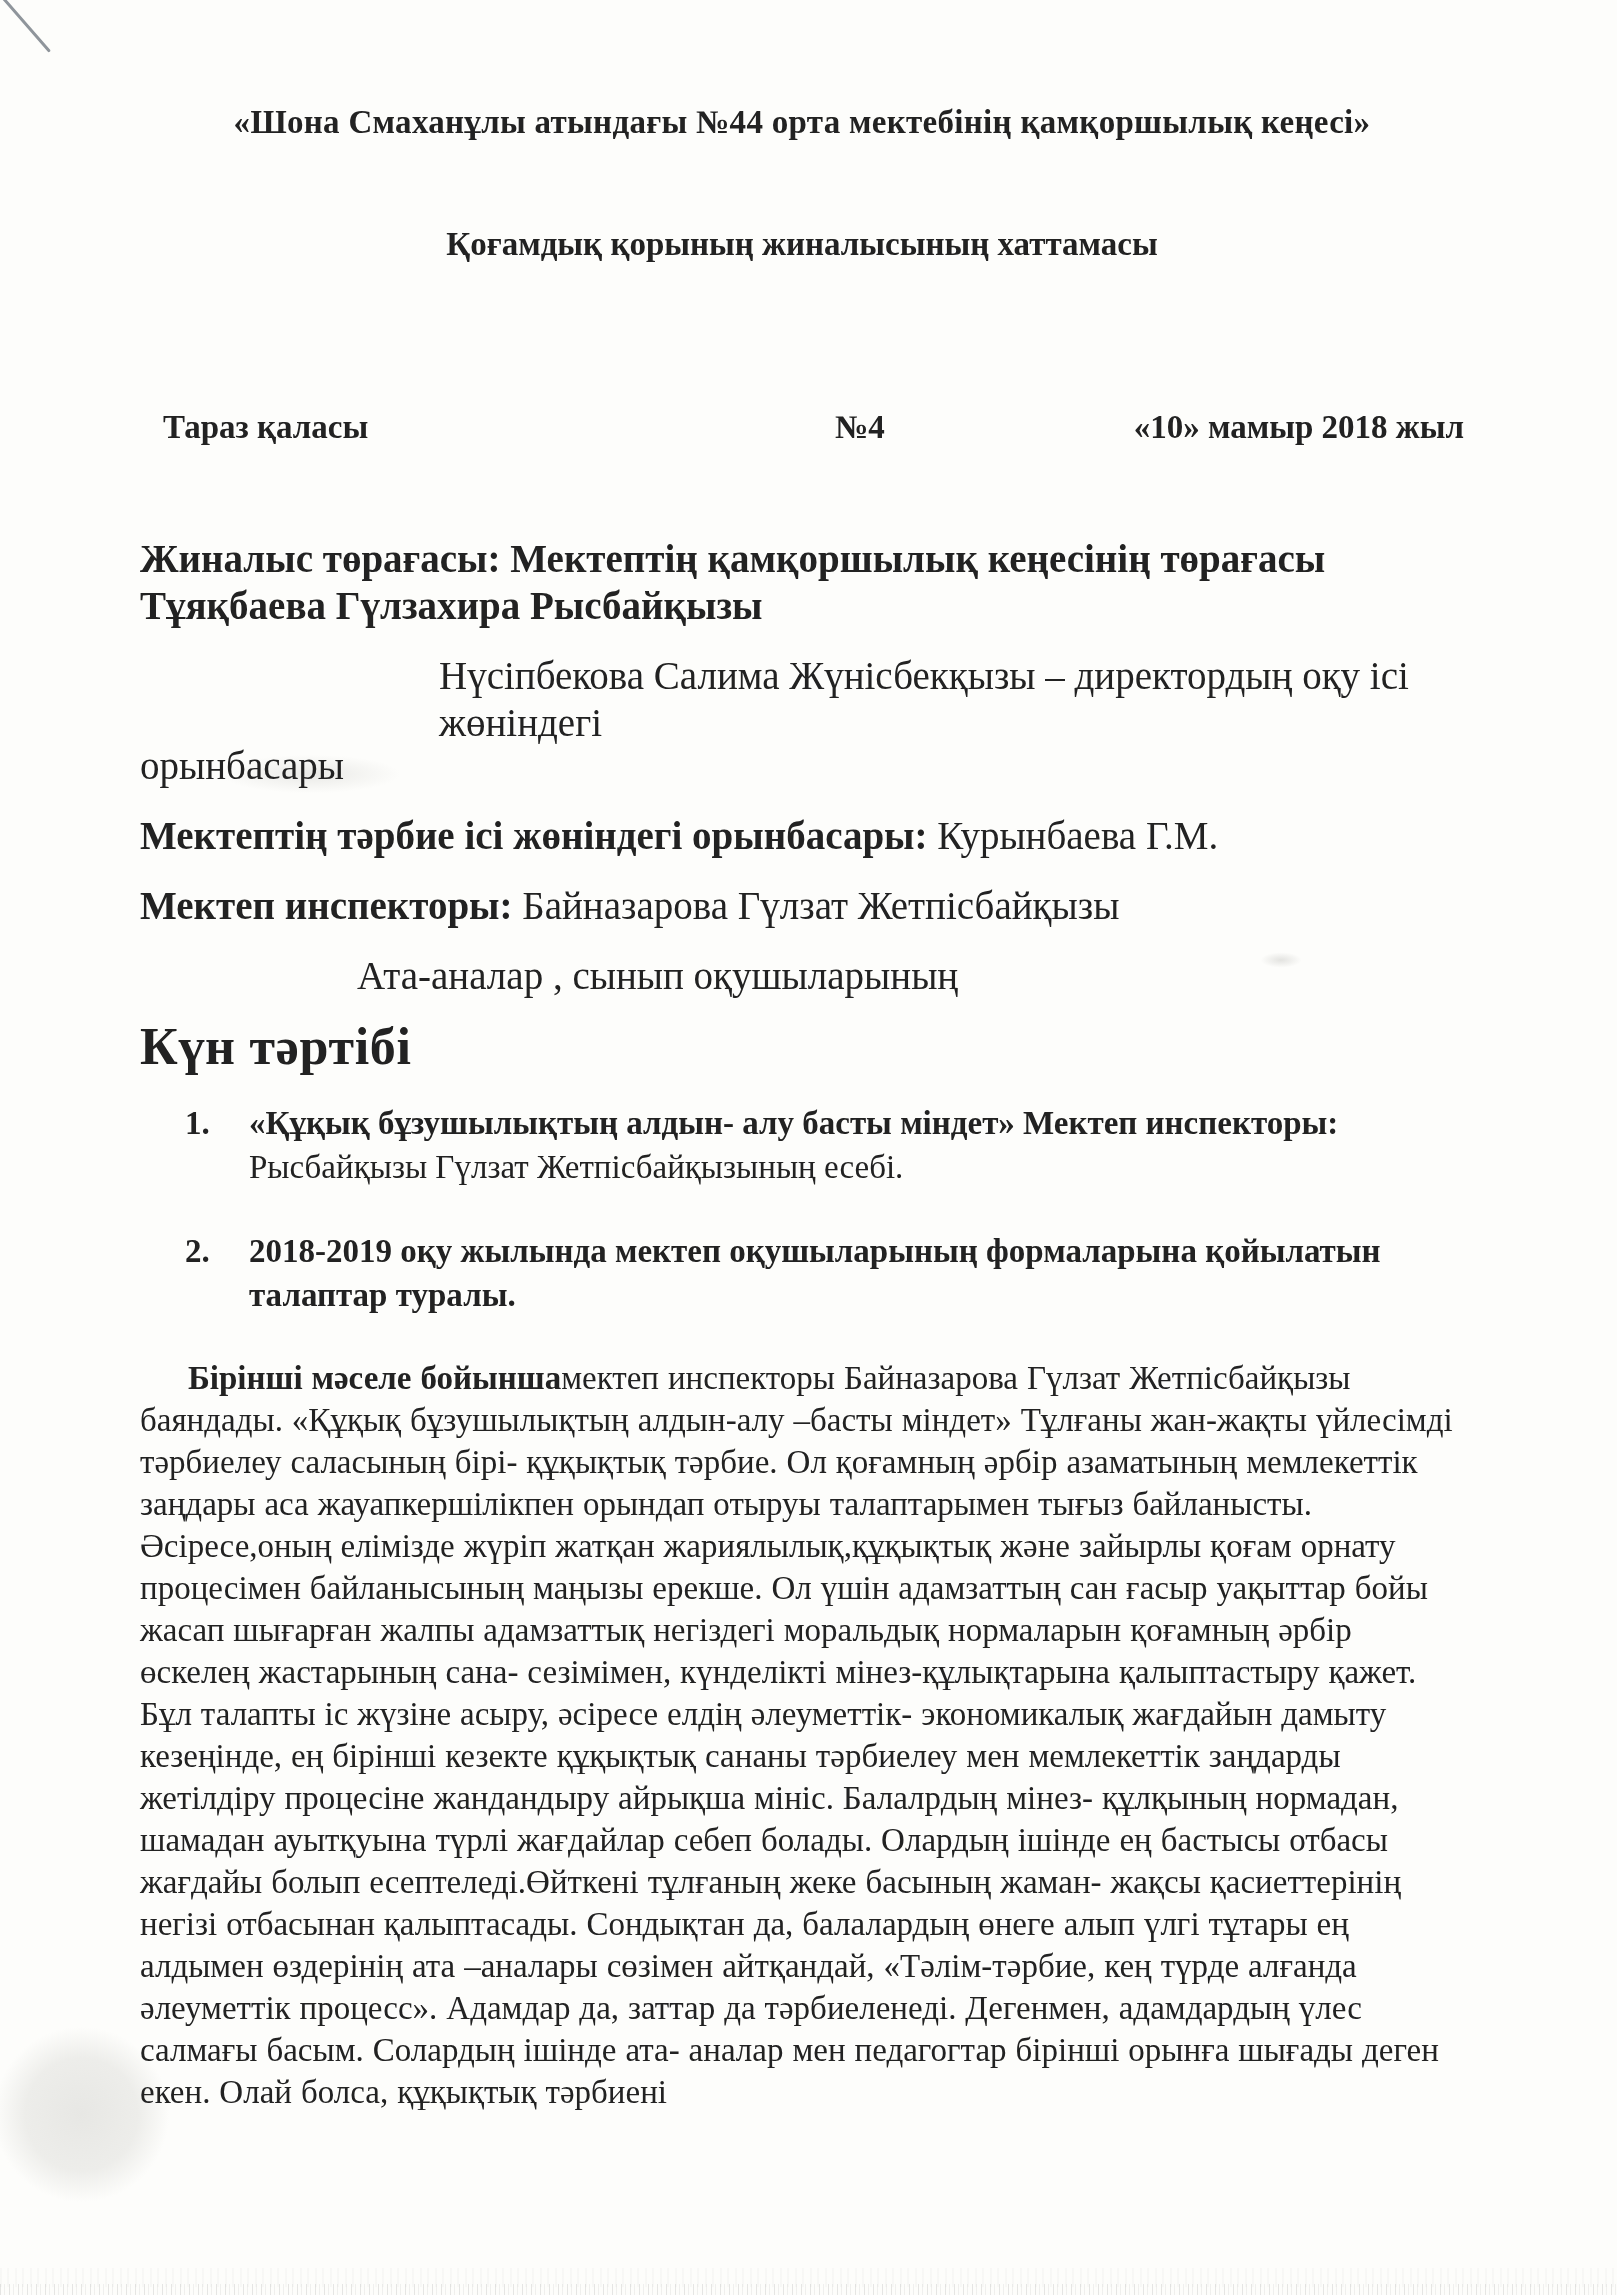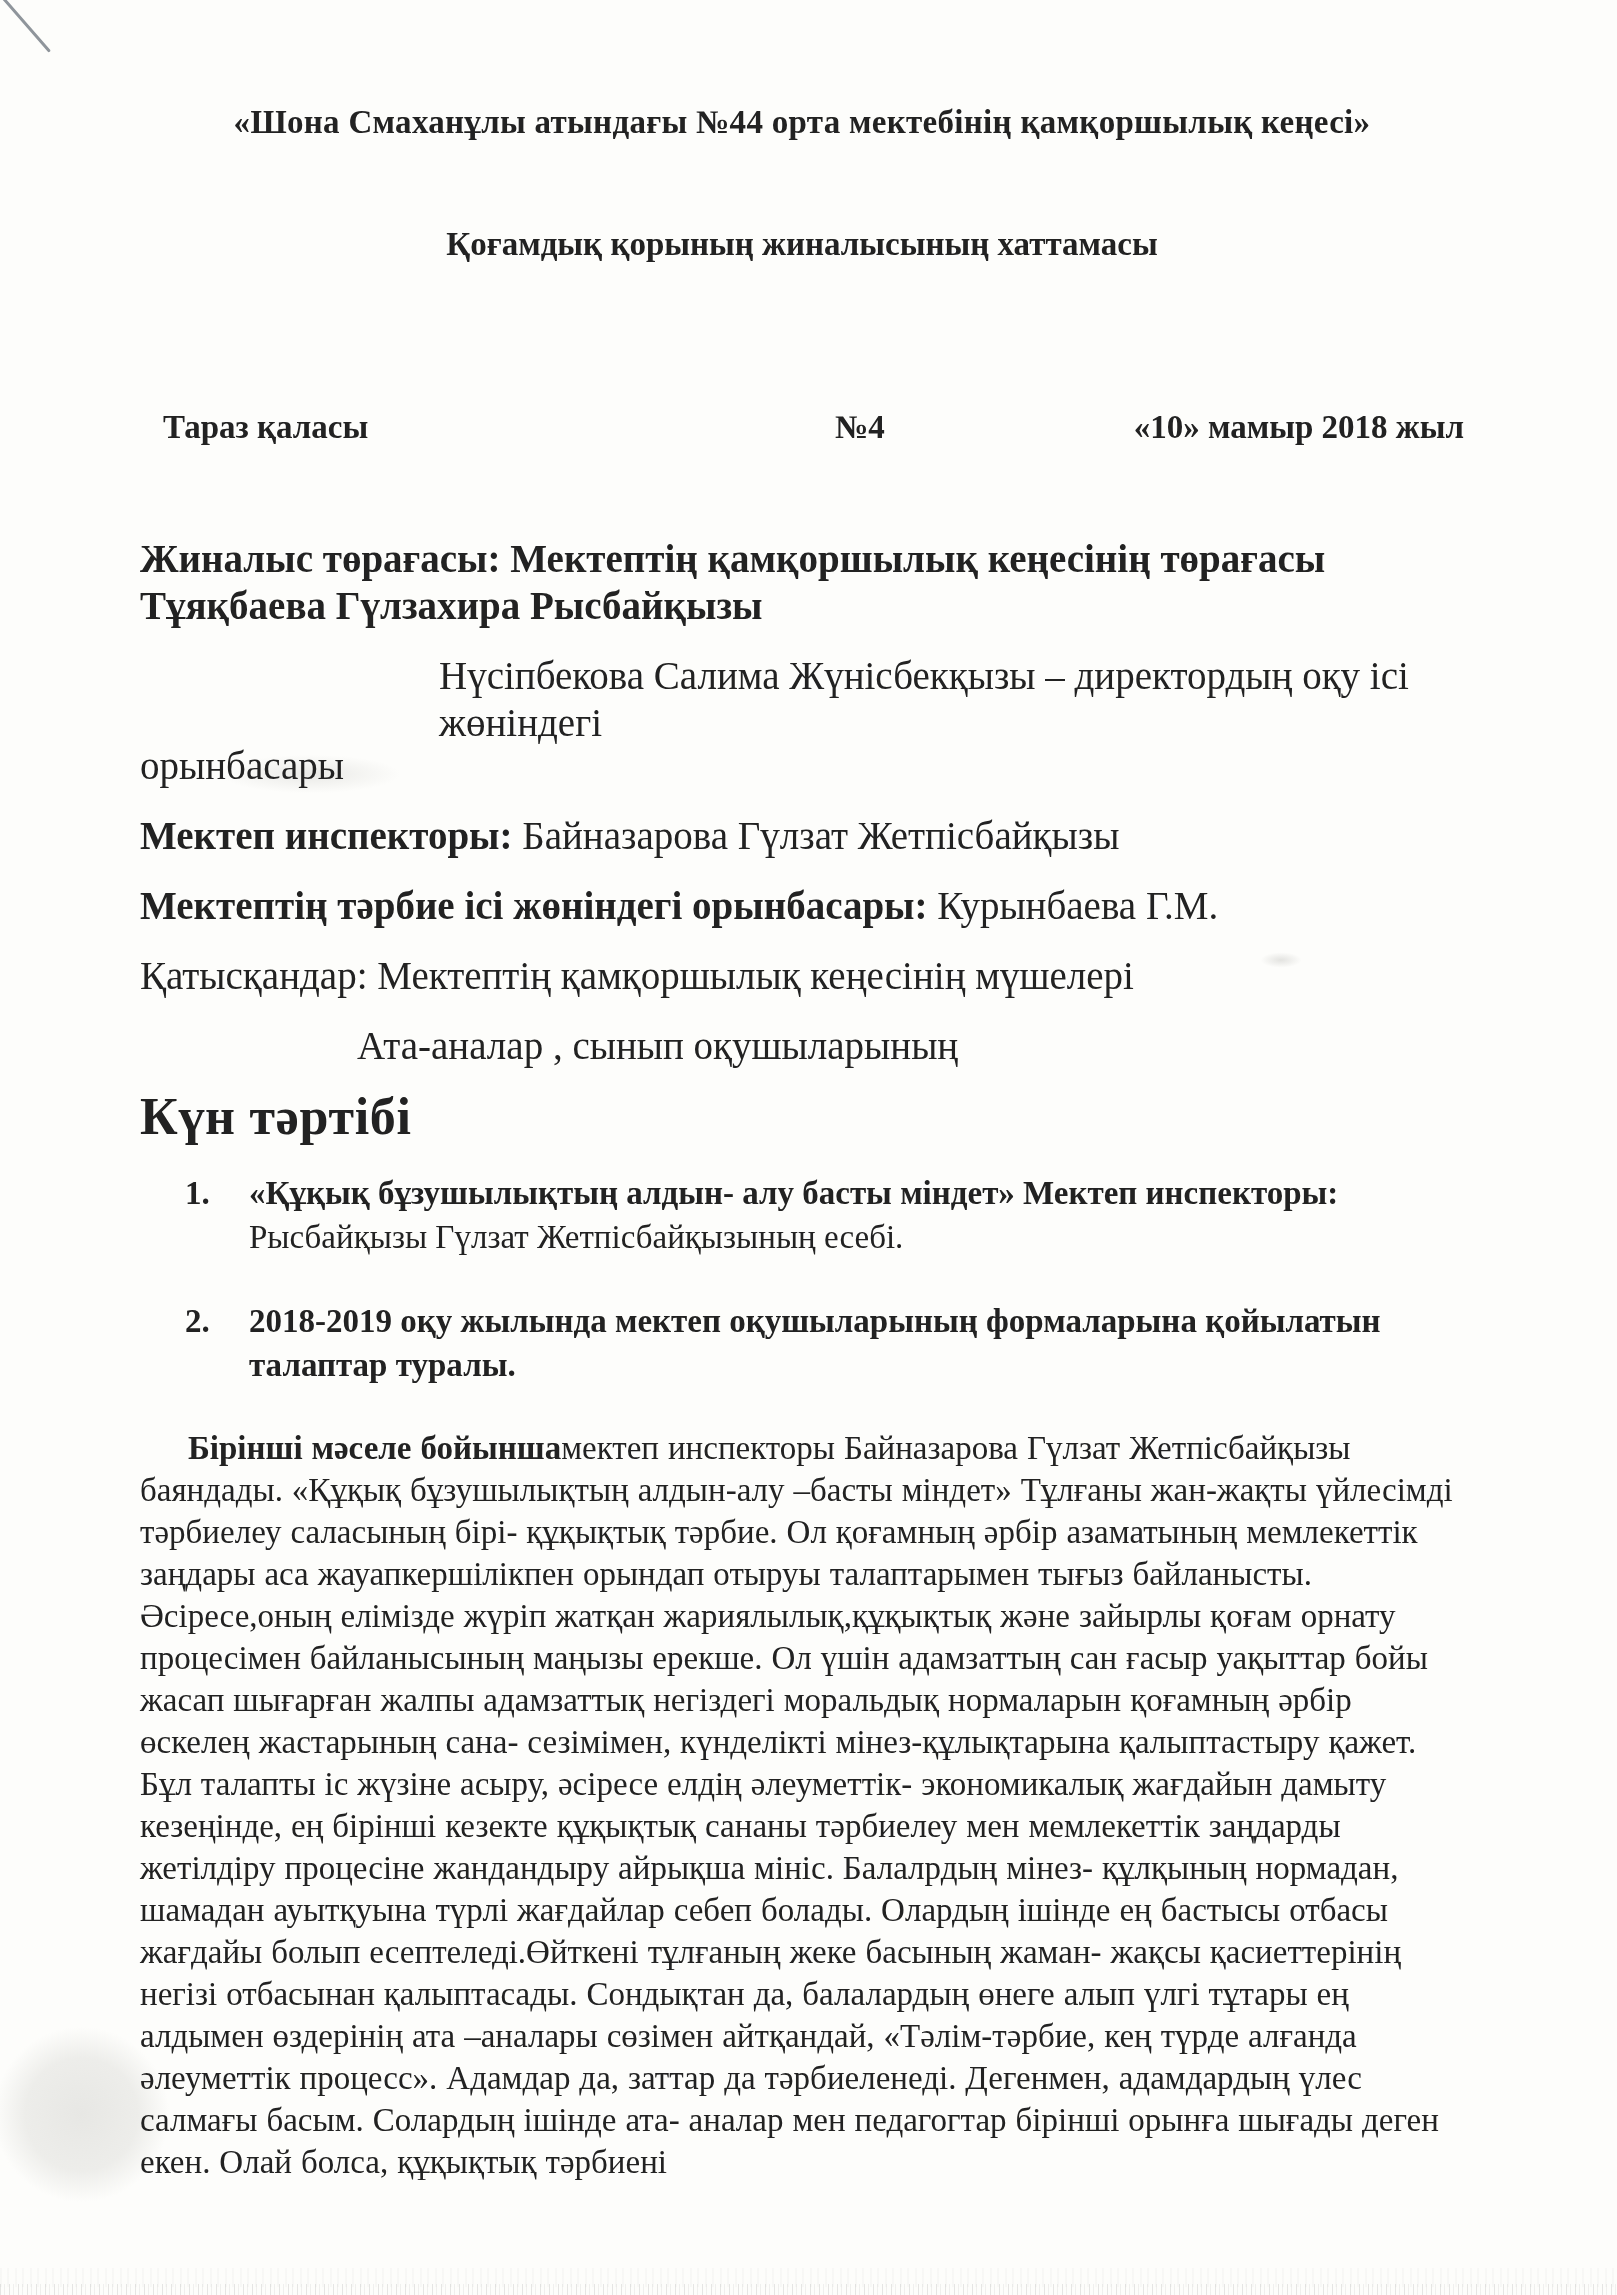--- a/index.html
+++ b/index.html
@@ -166,27 +166,24 @@
     <p>
       <span class="b">Жиналыс төрағасы: Мектептің қамқоршылық кеңесінің  төрағасы  Тұяқбаева Гүлзахира   Рысбайқызы</span><span></span>
     </p>
     <p class="indent-deep no-gap">
       <span>Нүсіпбекова Салима Жүнісбекқызы – директордың оқу ісі жөніндегі</span>
     </p>
     <p class="cont">
       <span>орынбасары</span>
     </p>
     <p>
+      <span class="b">Мектептің тәрбие ісі жөніндегі орынбасары:</span><span> Курынбаева Г.М.</span>
+    </p>
+    <p>
       <span class="b">Мектеп инспекторы:</span><span> Байназарова Гүлзат Жетпісбайқызы</span>
-    </p>
-    <p>
-      <span class="b">Мектептің тәрбие ісі жөніндегі орынбасары:</span><span> Курынбаева Г.М.</span>
-    </p>
-    <p>
-      <span>Қатысқандар: Мектептің қамқоршылық кеңесінің мүшелері</span>
     </p>
     <p class="indent-mid">
       <span>Ата-аналар , сынып оқушыларының</span>
     </p>
   </div>
 
   <h2 class="agenda-title">Күн тәртібі</h2>
 
   <ol class="agenda-list">
     <li>

